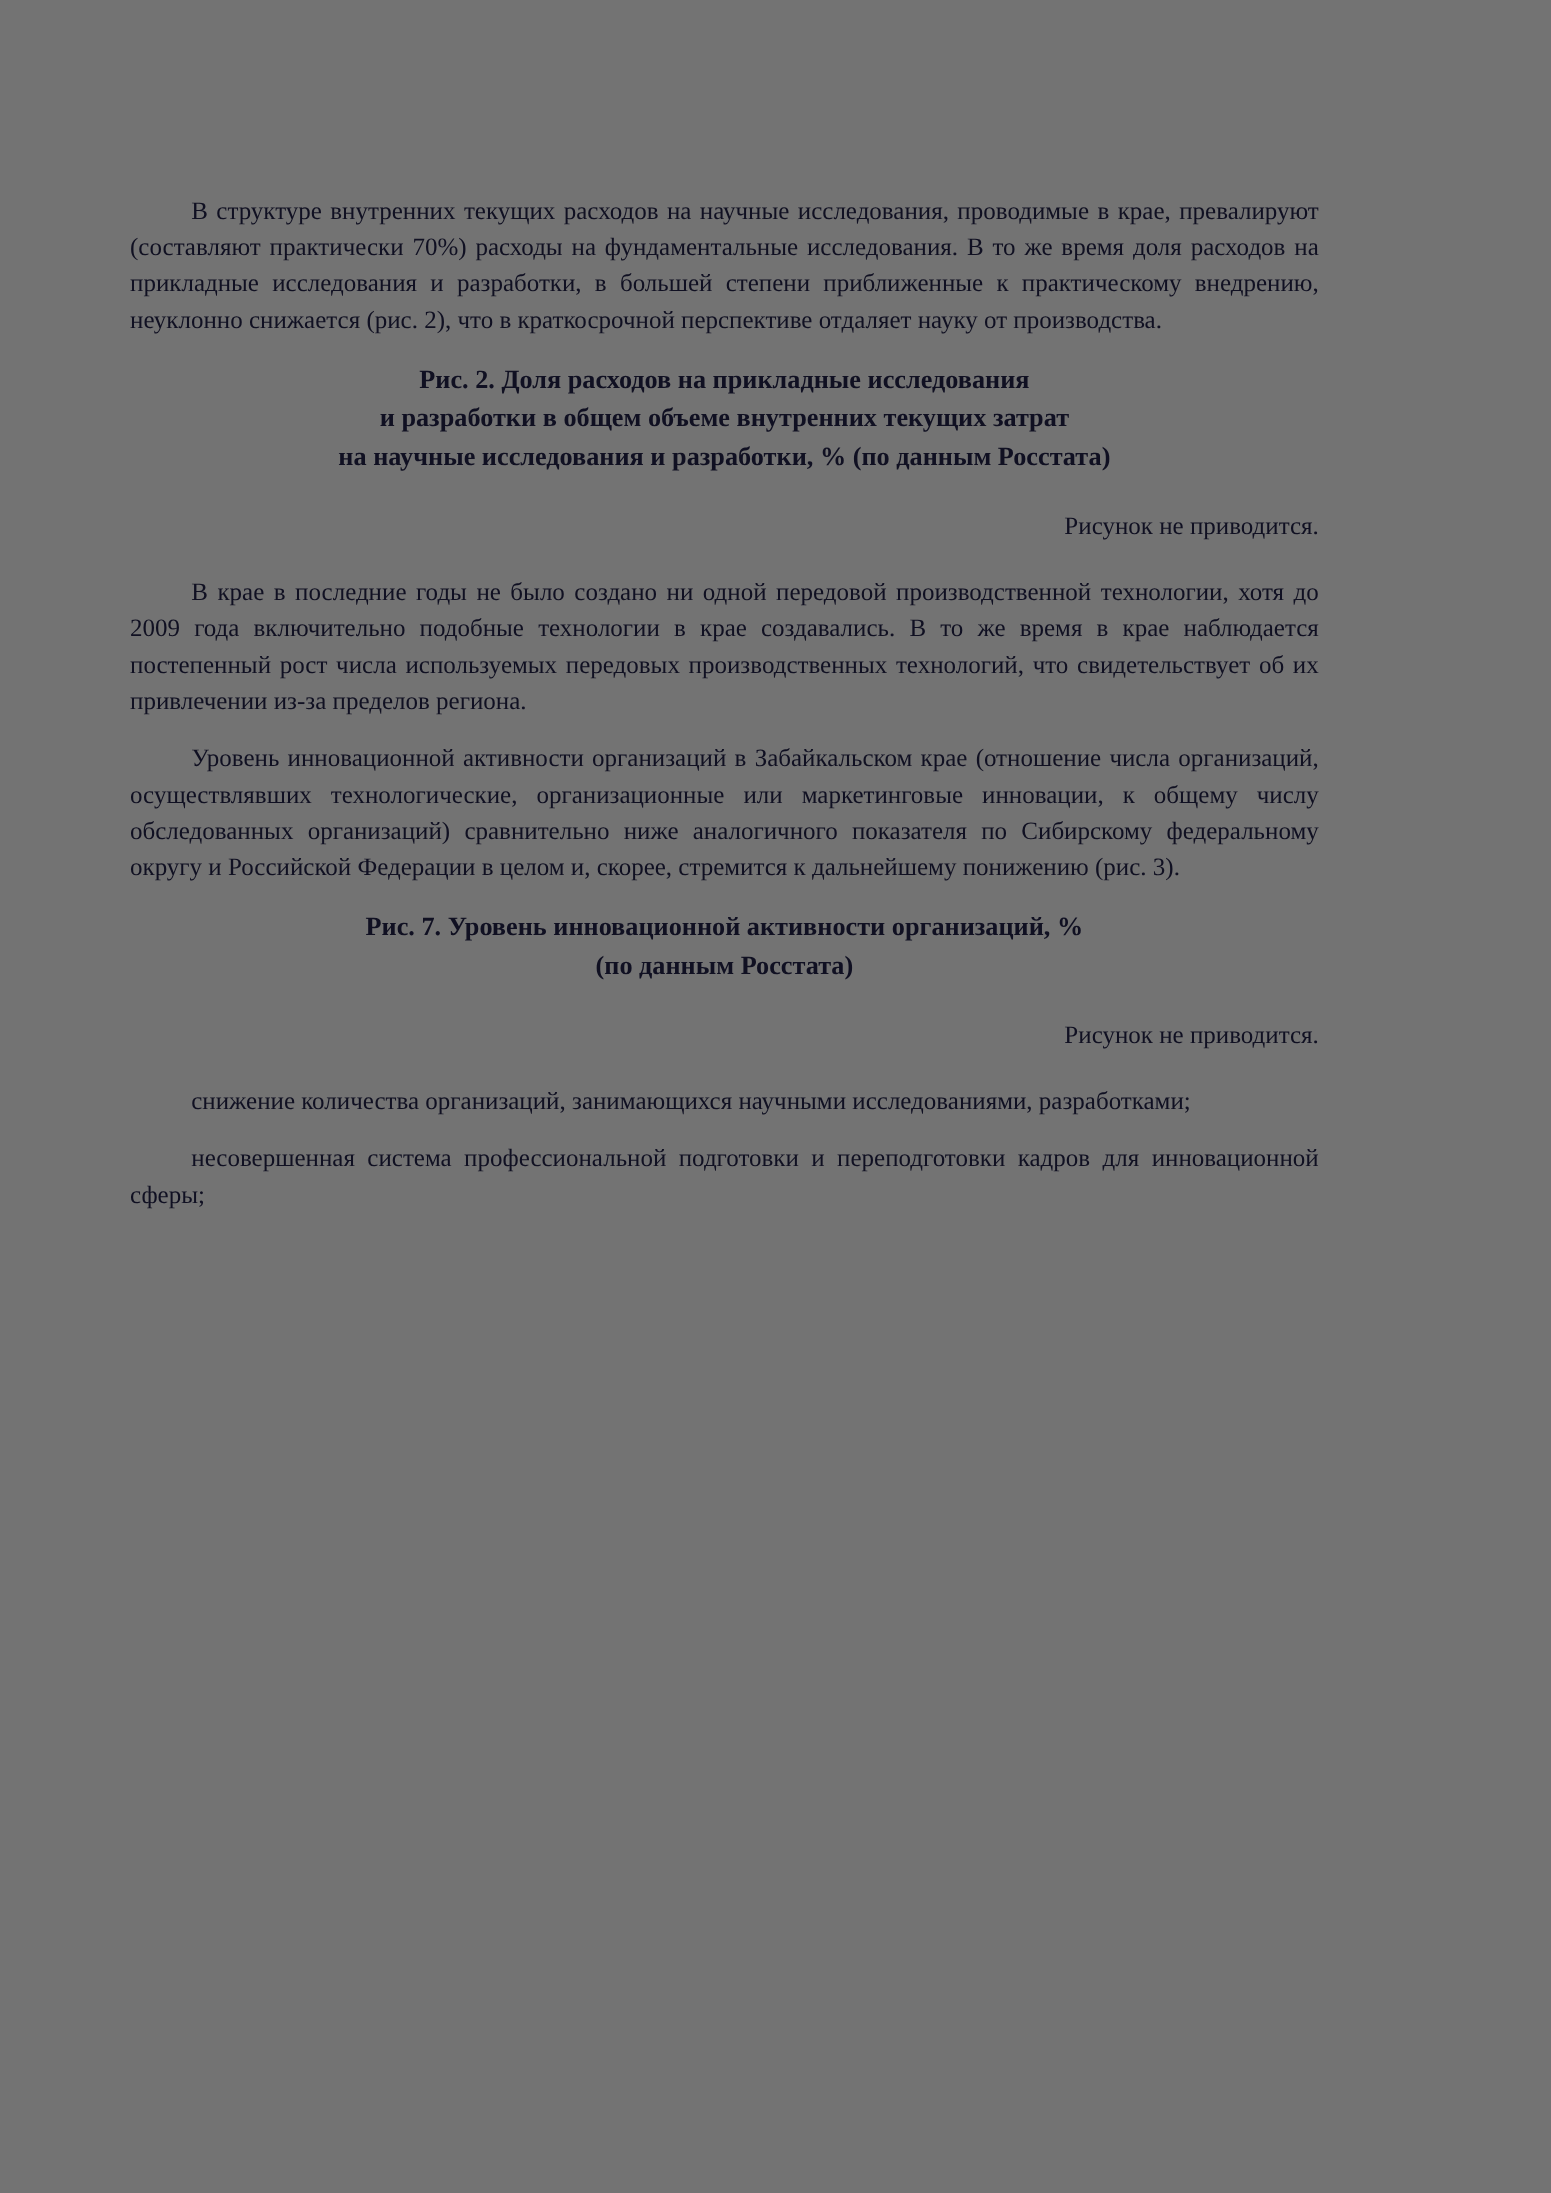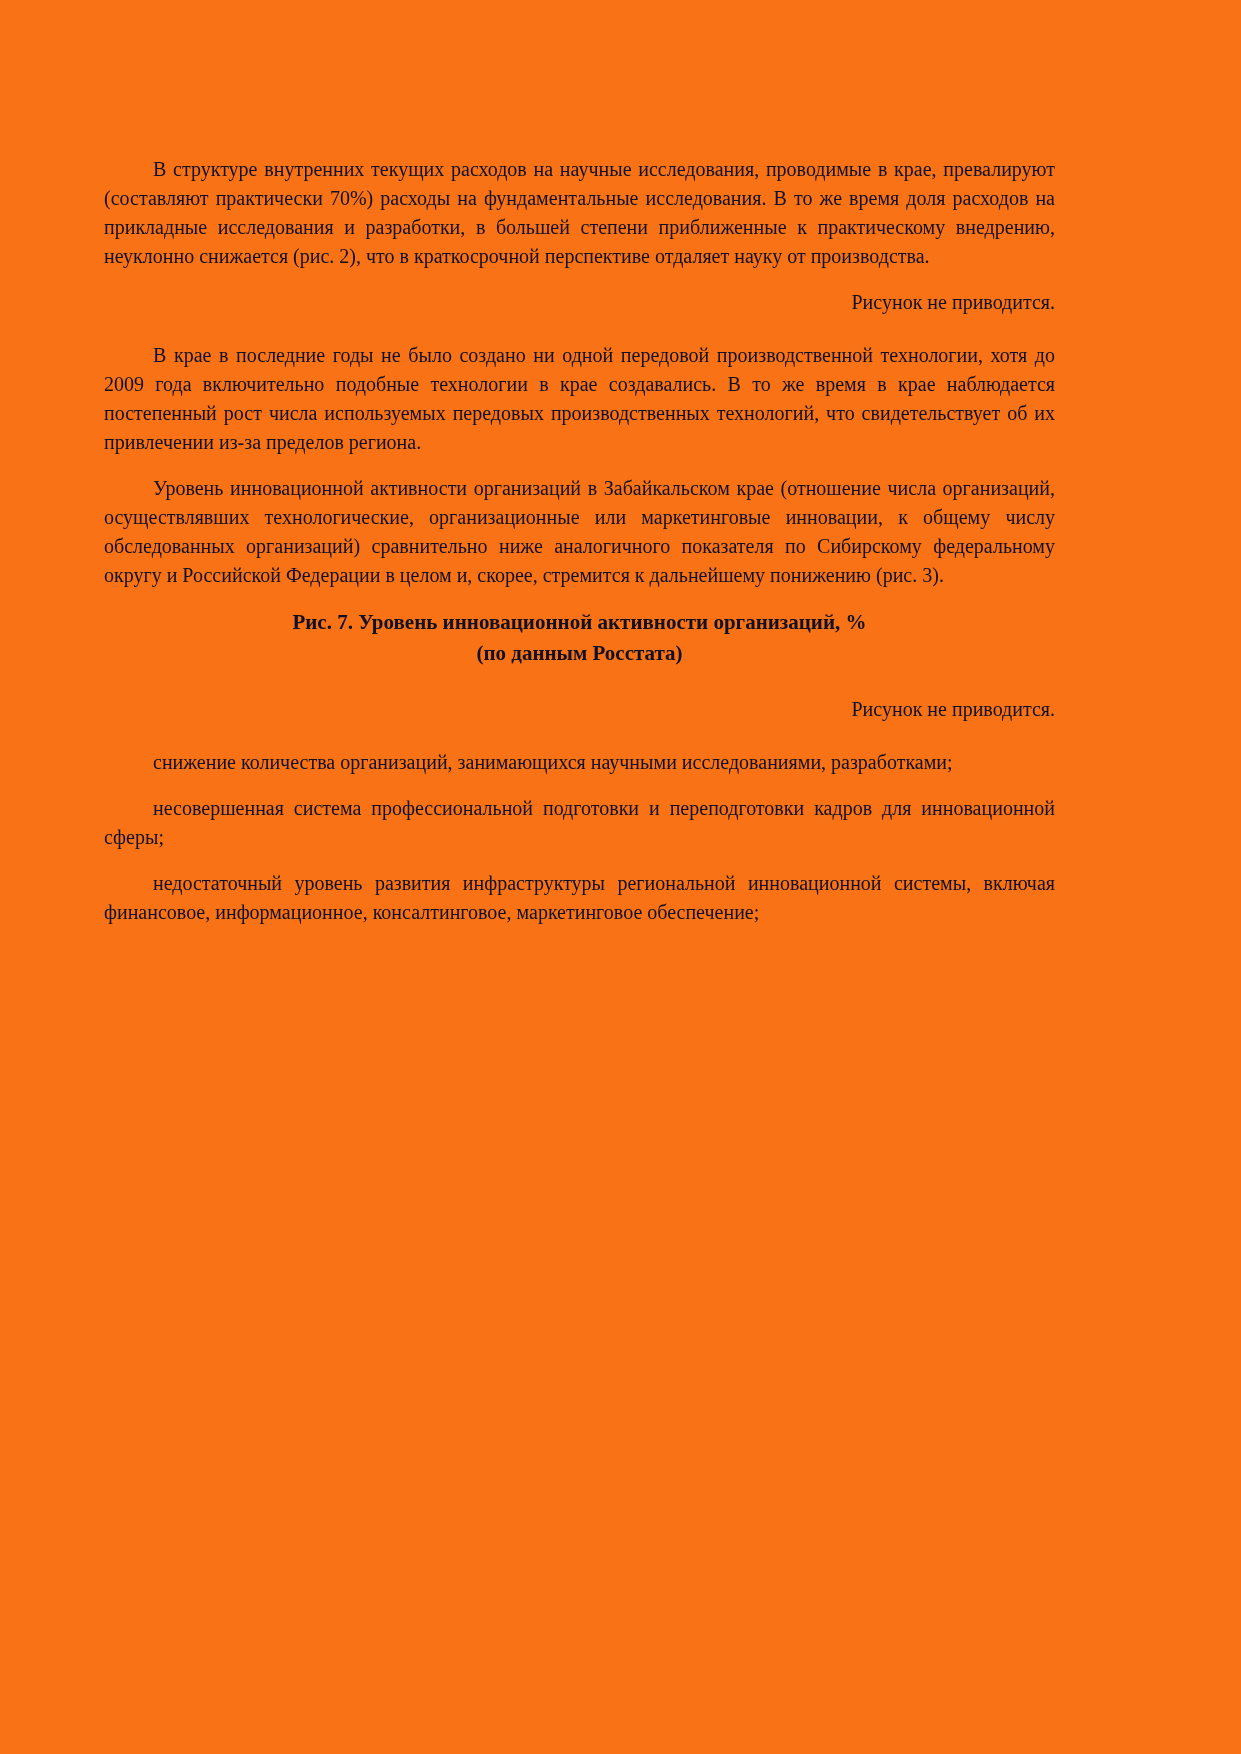--- a/index.html
+++ b/index.html
@@ -6,21 +6,21 @@
   html, body {
     margin: 0;
     padding: 0;
     background: #ffffff;
   }
   .page {
     position: relative;
     width: 1241px;
     min-height: 1754px;
     box-sizing: border-box;
-    background: #f97316;
+    background: #737373;
     padding: 155px 186px 80px 104px;
     font-family: "Liberation Serif", "DejaVu Serif", serif;
     font-size: 20px;
     line-height: 29px;
     color: #101022;
   }
   .para {
     margin: 0 0 17px 0;
     text-align: justify;
     text-indent: 49px;
@@ -45,20 +45,23 @@
     text-indent: 49px;
   }
 </style>
 </head>
 <body>
 
 <div class="page">
 
   <p class="para">В структуре внутренних текущих расходов на научные исследования, проводимые в крае, превалируют (составляют практически 70%) расходы на фундаментальные исследования. В то же время доля расходов на прикладные исследования и разработки, в большей степени приближенные к практическому внедрению, неуклонно снижается (рис. 2), что в краткосрочной перспективе отдаляет науку от производства.</p>
 
+  <h2 class="heading">Рис. 2. Доля расходов на прикладные исследования
+и разработки в общем объеме внутренних текущих затрат
+на научные исследования и разработки, % (по данным Росстата)</h2>
 
   <p class="note">Рисунок не приводится.</p>
 
   <p class="para">В крае в последние годы не было создано ни одной передовой производственной технологии, хотя до 2009 года включительно подобные технологии в крае создавались. В то же время в крае наблюдается постепенный рост числа используемых передовых производственных технологий, что свидетельствует об их привлечении из-за пределов региона.</p>
 
   <p class="para">Уровень инновационной активности организаций в Забайкальском крае (отношение числа организаций, осуществлявших технологические, организационные или маркетинговые инновации, к общему числу обследованных организаций) сравнительно ниже аналогичного показателя по Сибирскому федеральному округу и Российской Федерации в целом и, скорее, стремится к дальнейшему понижению (рис. 3).</p>
 
   <h2 class="heading">Рис. 7. Уровень инновационной активности организаций, %
 (по данным Росстата)</h2>
 
@@ -66,15 +69,14 @@
 
 
 
   <p class="list-para">снижение количества организаций, занимающихся научными исследованиями, разработками;</p>
 
 
 
   <p class="list-para">несовершенная система профессиональной подготовки и переподготовки кадров для инновационной сферы;</p>
 
 
-  <p class="list-para">недостаточный уровень развития инфраструктуры региональной инновационной системы, включая финансовое, информационное, консалтинговое, маркетинговое обеспечение;</p>
 
 </div>
 
 </body></html>

